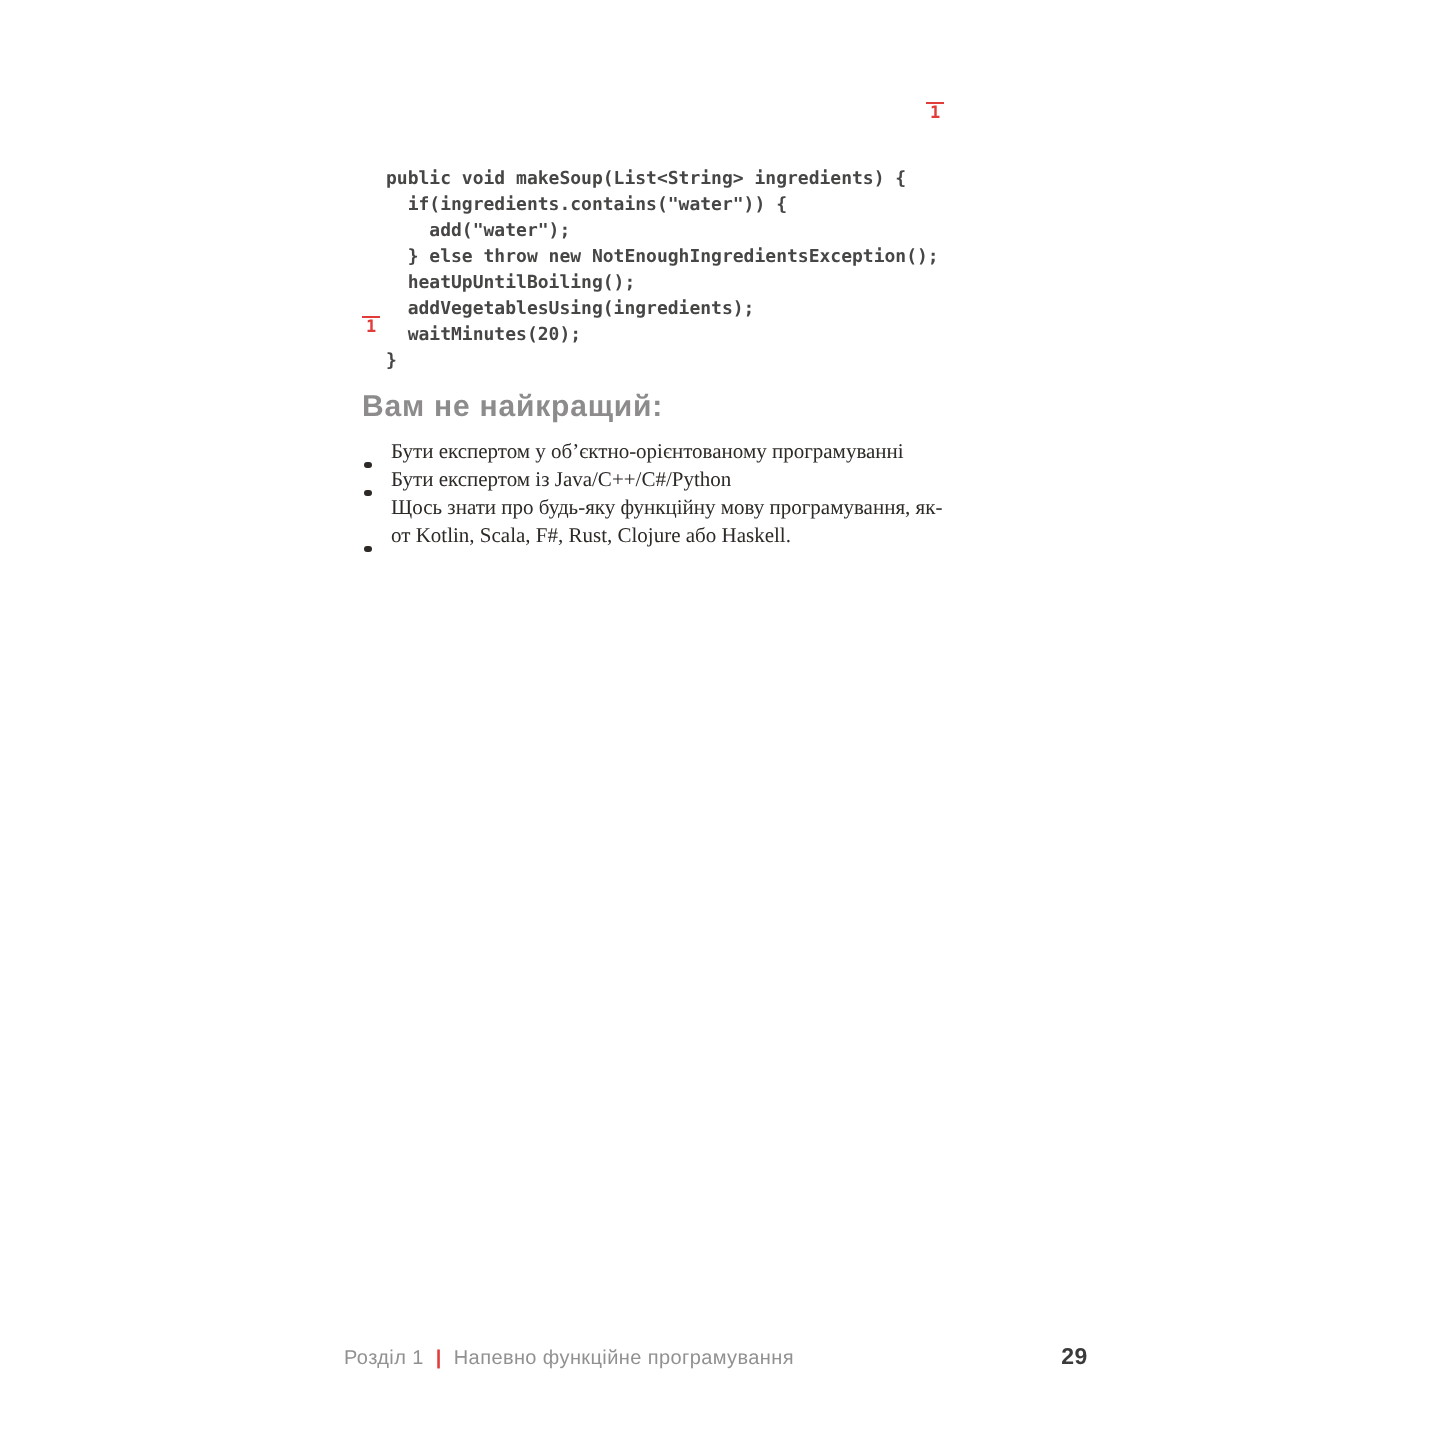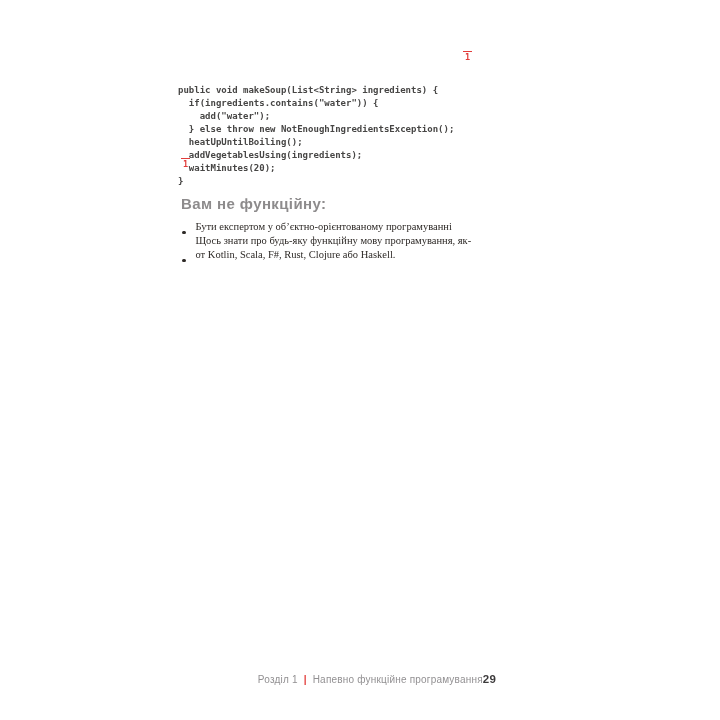--- a/index.html
+++ b/index.html
@@ -11,21 +11,21 @@
     position: relative;
     width: 720px;
     height: 720px;
     background: #ffffff;
     overflow: hidden;
   }
 
   
   .code-block {
     position: absolute;
-    left: 178px;
+    left: 193px;
     top: 45px;
     font-family: "DejaVu Sans Mono", monospace;
     font-size: 9px;
     line-height: 13px;
     font-weight: bold;
     color: #474645;
     white-space: pre;
   }
   .code-line { height: 13px; }
 
@@ -100,26 +100,26 @@
     height: 3.5px;
     border-radius: 50%;
     background: #2d2926;
     margin: 5px 10px 0 1px;
   }
   .bullet-text { width: 276px; }
 
   
   .footer {
     position: absolute;
-    left: 191px;
+    left: 172px;
     top: 673px;
     width: 372px;
     display: flex;
     align-items: baseline;
-    justify-content: center;
+    justify-content: space-between;
     font-family: "Liberation Sans", sans-serif;
   }
   .footer-left {
     display: flex;
     align-items: baseline;
     font-size: 10px;
     letter-spacing: 0.2px;
     color: #929092;
   }
   .footer-separator {
@@ -144,27 +144,31 @@
   <div class="code-line">public void makeSoup(List&lt;String&gt; ingredients) {</div><div class="code-line">  if(ingredients.contains("water")) {</div><div class="code-line">    add("water");</div><div class="code-line">  } else throw new NotEnoughIngredientsException();</div><div class="code-line">  heatUpUntilBoiling();</div><div class="code-line">  addVegetablesUsing(ingredients);</div><div class="code-line">  waitMinutes(20);</div><div class="code-line">}</div></div>
 
   <div class="code-callout">
     <span class="callout-marker">1</span>
   </div>
 
   <div class="annotation">
     <span class="callout-marker">1</span>
   </div>
 
-  <div class="section-heading">Вам не функційну:</div>
+  <div class="section-heading">Вам не найкращий:</div>
 
   <ul class="bullet-list">
 
   <li class="bullet-item">
       <span class="bullet-dot"></span>
       <span class="bullet-text">Бути експертом у об’єктно-орієнтованому програмуванні</span>
+    </li>
+      <li class="bullet-item">
+      <span class="bullet-dot"></span>
+      <span class="bullet-text">Бути експертом із Java/C++/C#/Python</span>
     </li>
       <li class="bullet-item">
       <span class="bullet-dot"></span>
       <span class="bullet-text">Щось знати про будь-яку функційну мову програмування, як-от Kotlin, Scala, F#, Rust, Clojure або Haskell.</span>
     </li>
     </ul>
 
   <div class="footer">
     <div class="footer-left">
       <span>Розділ 1</span>

